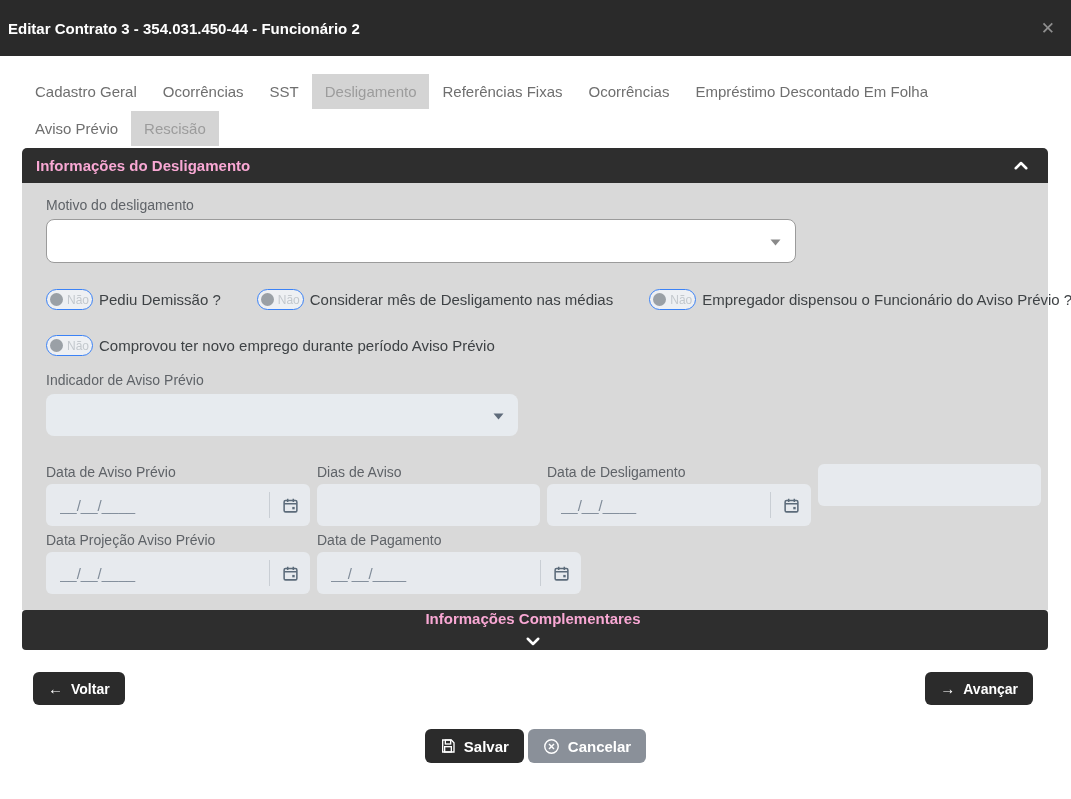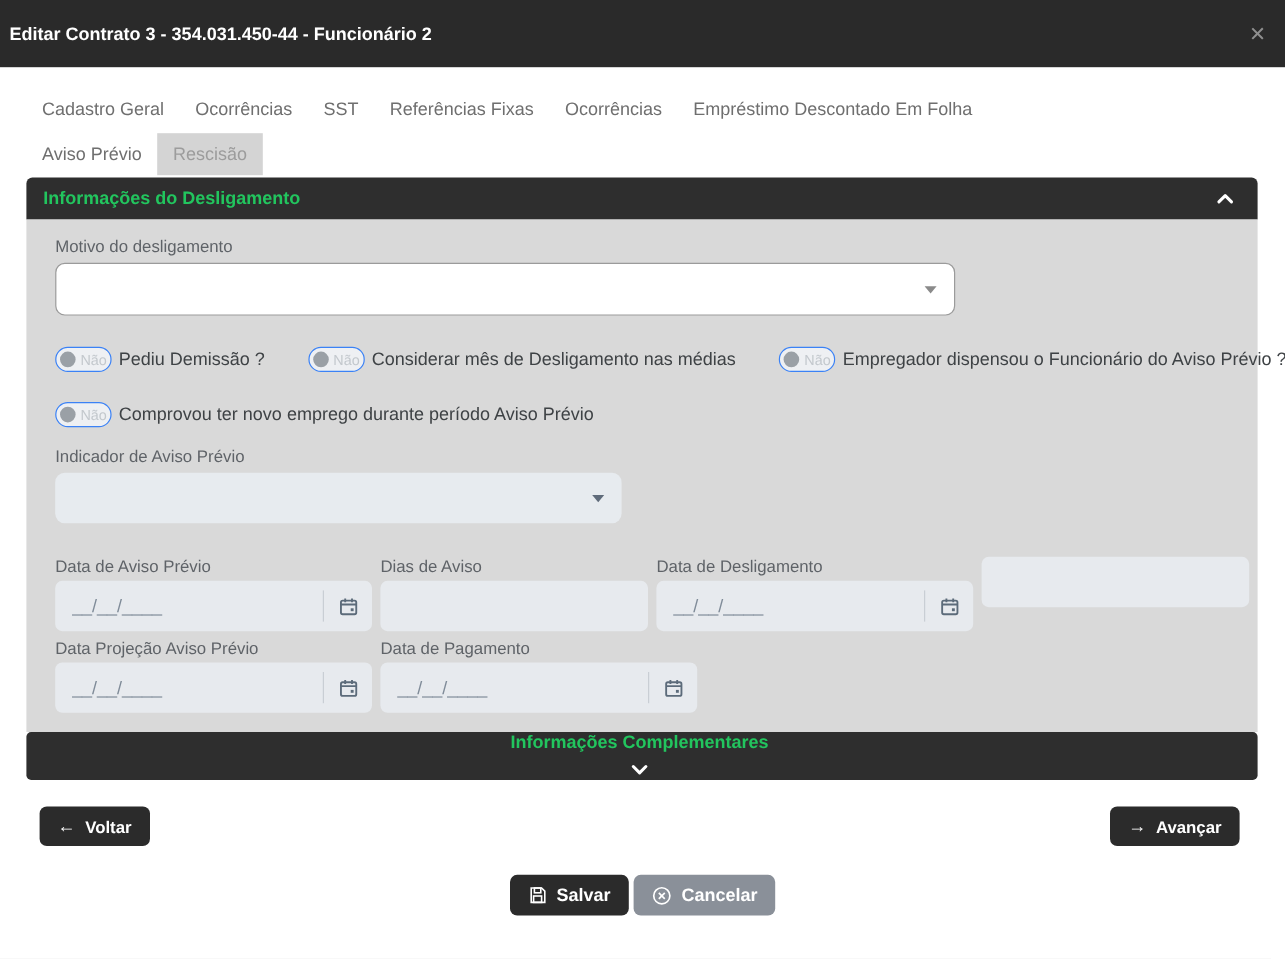--- a/index.html
+++ b/index.html
@@ -50,21 +50,21 @@
   }
   .tab.selected {
     background: #d4d4d4;
     color: #9c9c9c;
   }
 
   
   .panel { margin: 0 23px 0 22px; }
   .panel-header {
     background: #2e2e2e;
-    color: #22c55e;
+    color: #f9a8d4;
     height: 35px;
     display: flex;
     align-items: center;
     justify-content: space-between;
     padding: 0 18px 0 14px;
     font-size: 15px;
     font-weight: bold;
     cursor: pointer;
   }
   .panel-header.top { border-radius: 5px 5px 0 0; }
@@ -234,20 +234,21 @@
 
 <header class="titlebar">
   <span class="title">Editar Contrato 3 - 354.031.450-44 - Funcionário 2</span>
   <span class="close">✕</span>
 </header>
 
 <nav class="tabs primary">
   <span class="tab">Cadastro Geral</span>
   <span class="tab">Ocorrências</span>
   <span class="tab">SST</span>
+  <span class="tab selected">Desligamento</span>
   <span class="tab">Referências Fixas</span>
   <span class="tab">Ocorrências</span>
   <span class="tab">Empréstimo Descontado Em Folha</span>
 </nav>
 
 <nav class="tabs secondary">
   <span class="tab">Aviso Prévio</span>
   <span class="tab selected">Rescisão</span>
 </nav>
 

